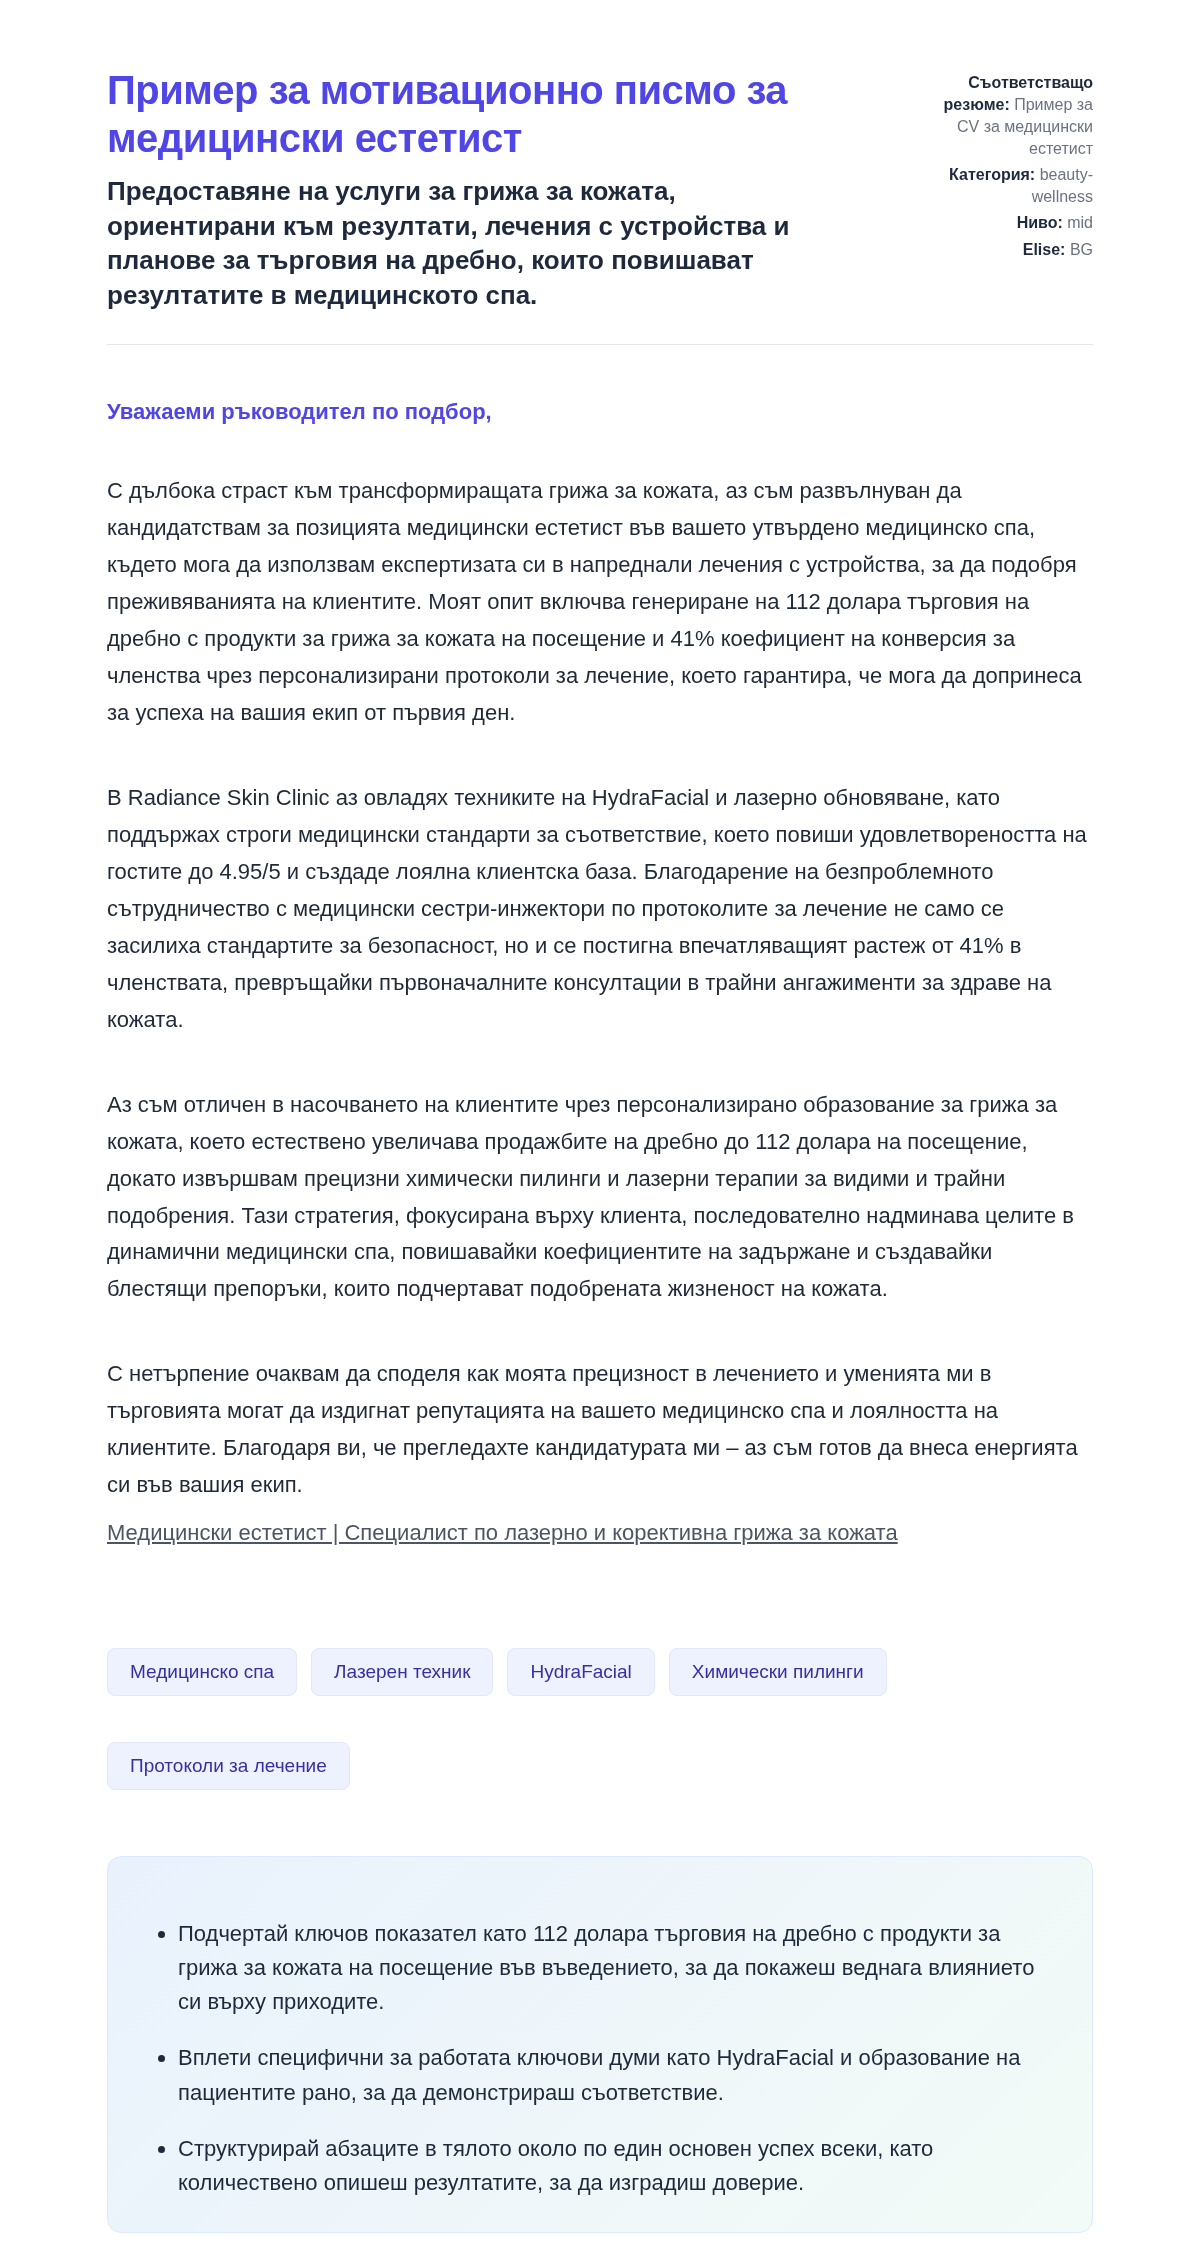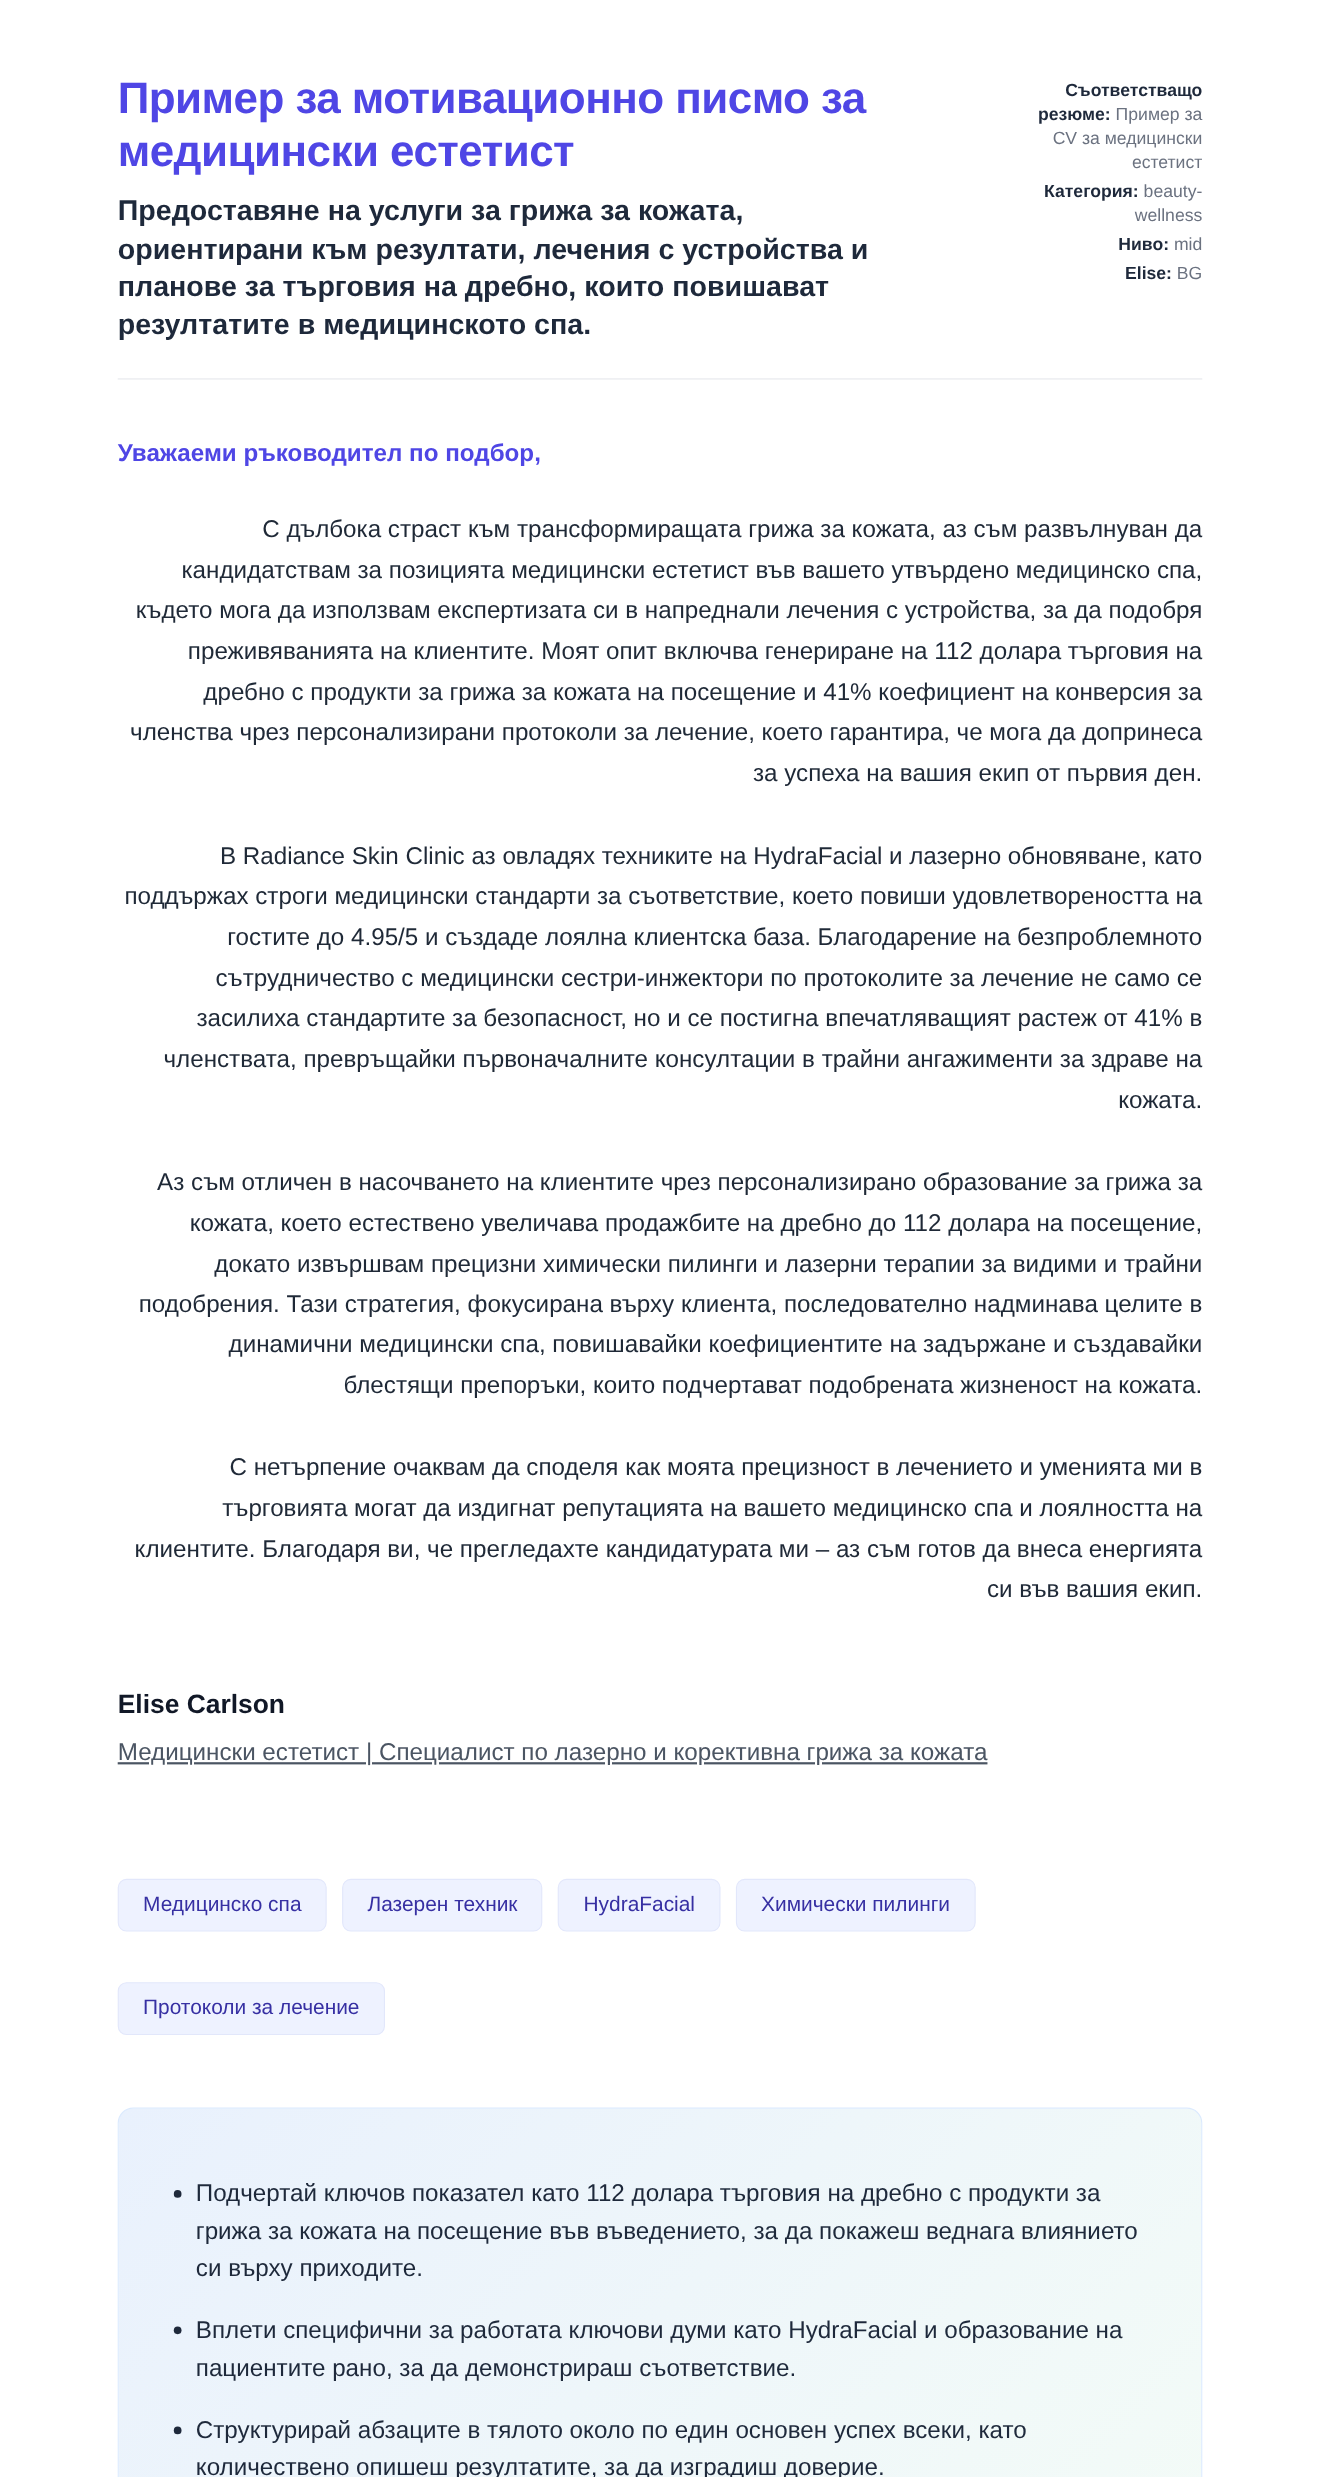--- a/index.html
+++ b/index.html
@@ -69,25 +69,24 @@
     margin:32px 0 0;
   }
   
   .greeting{
     margin:54px 0 0;
     font-size:22px;
     font-weight:700;
     color:var(--accent);
   }
   .para{
-    margin:38px 0 0;
+    margin:48px 0 0;
     font-size:22px;
     line-height:1.68;
     color:var(--body-text);
-    text-align:right;
   }
   .sig-name{
     margin:72px 0 0;
     font-size:24px;
     font-weight:700;
     color:#111827;
   }
   .sig-title{
     margin:16px 0 0;
     font-size:22px;
@@ -169,21 +168,20 @@
   </header>
 
   <hr class="divider">
 
   <main>
     <p class="greeting">Уважаеми ръководител по подбор,</p>
     <p class="para">С дълбока страст към трансформиращата грижа за кожата, аз съм развълнуван да кандидатствам за позицията медицински естетист във вашето утвърдено медицинско спа, където мога да използвам експертизата си в напреднали лечения с устройства, за да подобря преживяванията на клиентите. Моят опит включва генериране на 112 долара търговия на дребно с продукти за грижа за кожата на посещение и 41% коефициент на конверсия за членства чрез персонализирани протоколи за лечение, което гарантира, че мога да допринеса за успеха на вашия екип от първия ден.</p>
     <p class="para">В Radiance Skin Clinic аз овладях техниките на HydraFacial и лазерно обновяване, като поддържах строги медицински стандарти за съответствие, което повиши удовлетвореността на гостите до 4.95/5 и създаде лоялна клиентска база. Благодарение на безпроблемното сътрудничество с медицински сестри-инжектори по протоколите за лечение не само се засилиха стандартите за безопасност, но и се постигна впечатляващият растеж от 41% в членствата, превръщайки първоначалните консултации в трайни ангажименти за здраве на кожата.</p>
     <p class="para">Аз съм отличен в насочването на клиентите чрез персонализирано образование за грижа за кожата, което естествено увеличава продажбите на дребно до 112 долара на посещение, докато извършвам прецизни химически пилинги и лазерни терапии за видими и трайни подобрения. Тази стратегия, фокусирана върху клиента, последователно надминава целите в динамични медицински спа, повишавайки коефициентите на задържане и създавайки блестящи препоръки, които подчертават подобрената жизненост на кожата.</p>
     <p class="para">С нетърпение очаквам да споделя как моята прецизност в лечението и уменията ми в търговията могат да издигнат репутацията на вашето медицинско спа и лоялността на клиентите. Благодаря ви, че прегледахте кандидатурата ми – аз съм готов да внеса енергията си във вашия екип.</p>
-    <p class="sig-name">Elise Carlson</p>
     <p class="sig-title">Медицински естетист | Специалист по лазерно и корективна грижа за кожата</p>
   </main>
 
   <div class="tags">
     <span class="tag">Медицинско спа</span>
     <span class="tag">Лазерен техник</span>
     <span class="tag">HydraFacial</span>
     <span class="tag">Химически пилинги</span>
     <span class="tag">Протоколи за лечение</span>
   </div>

